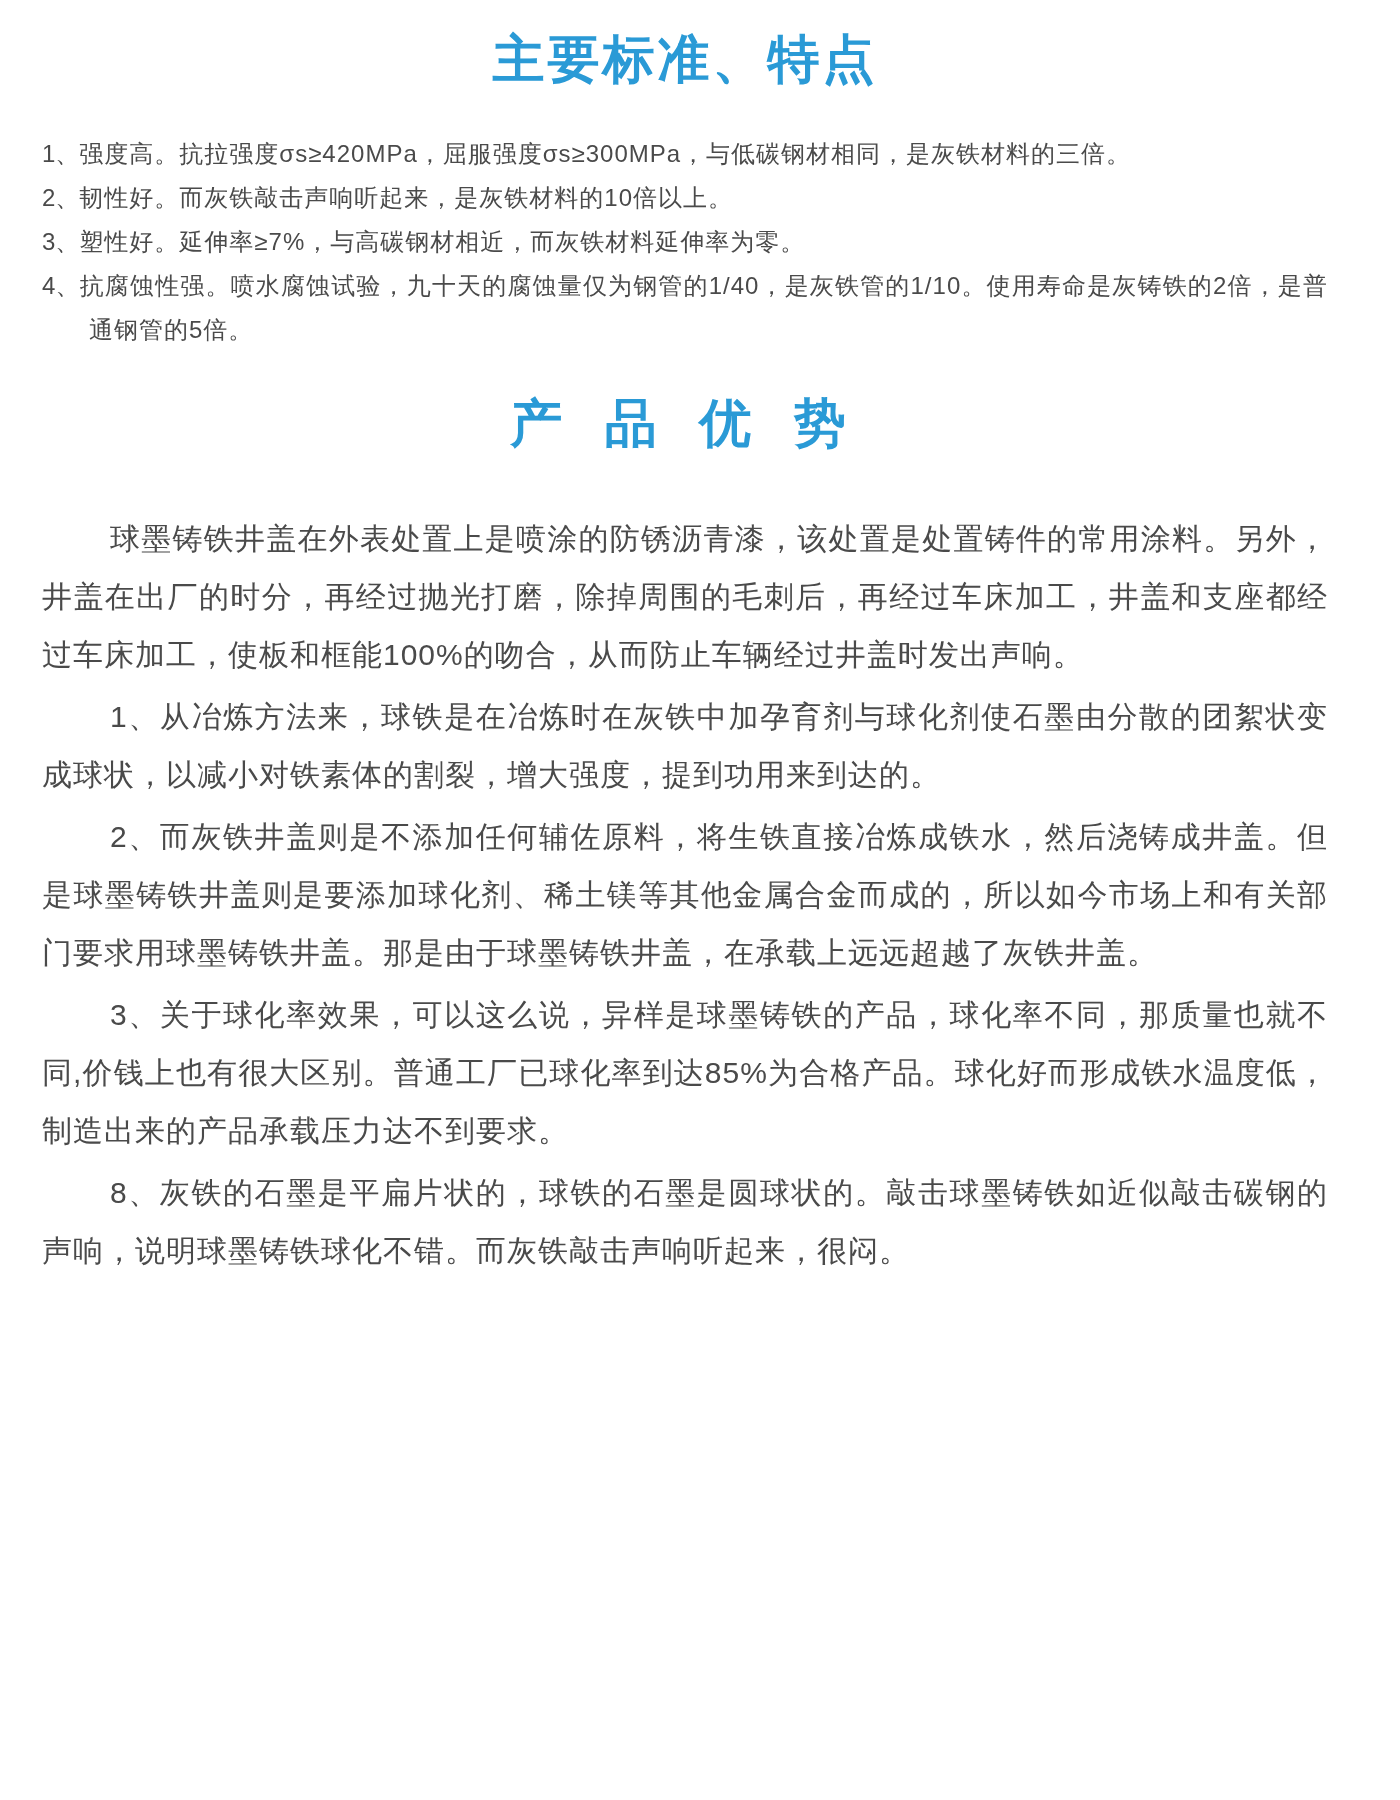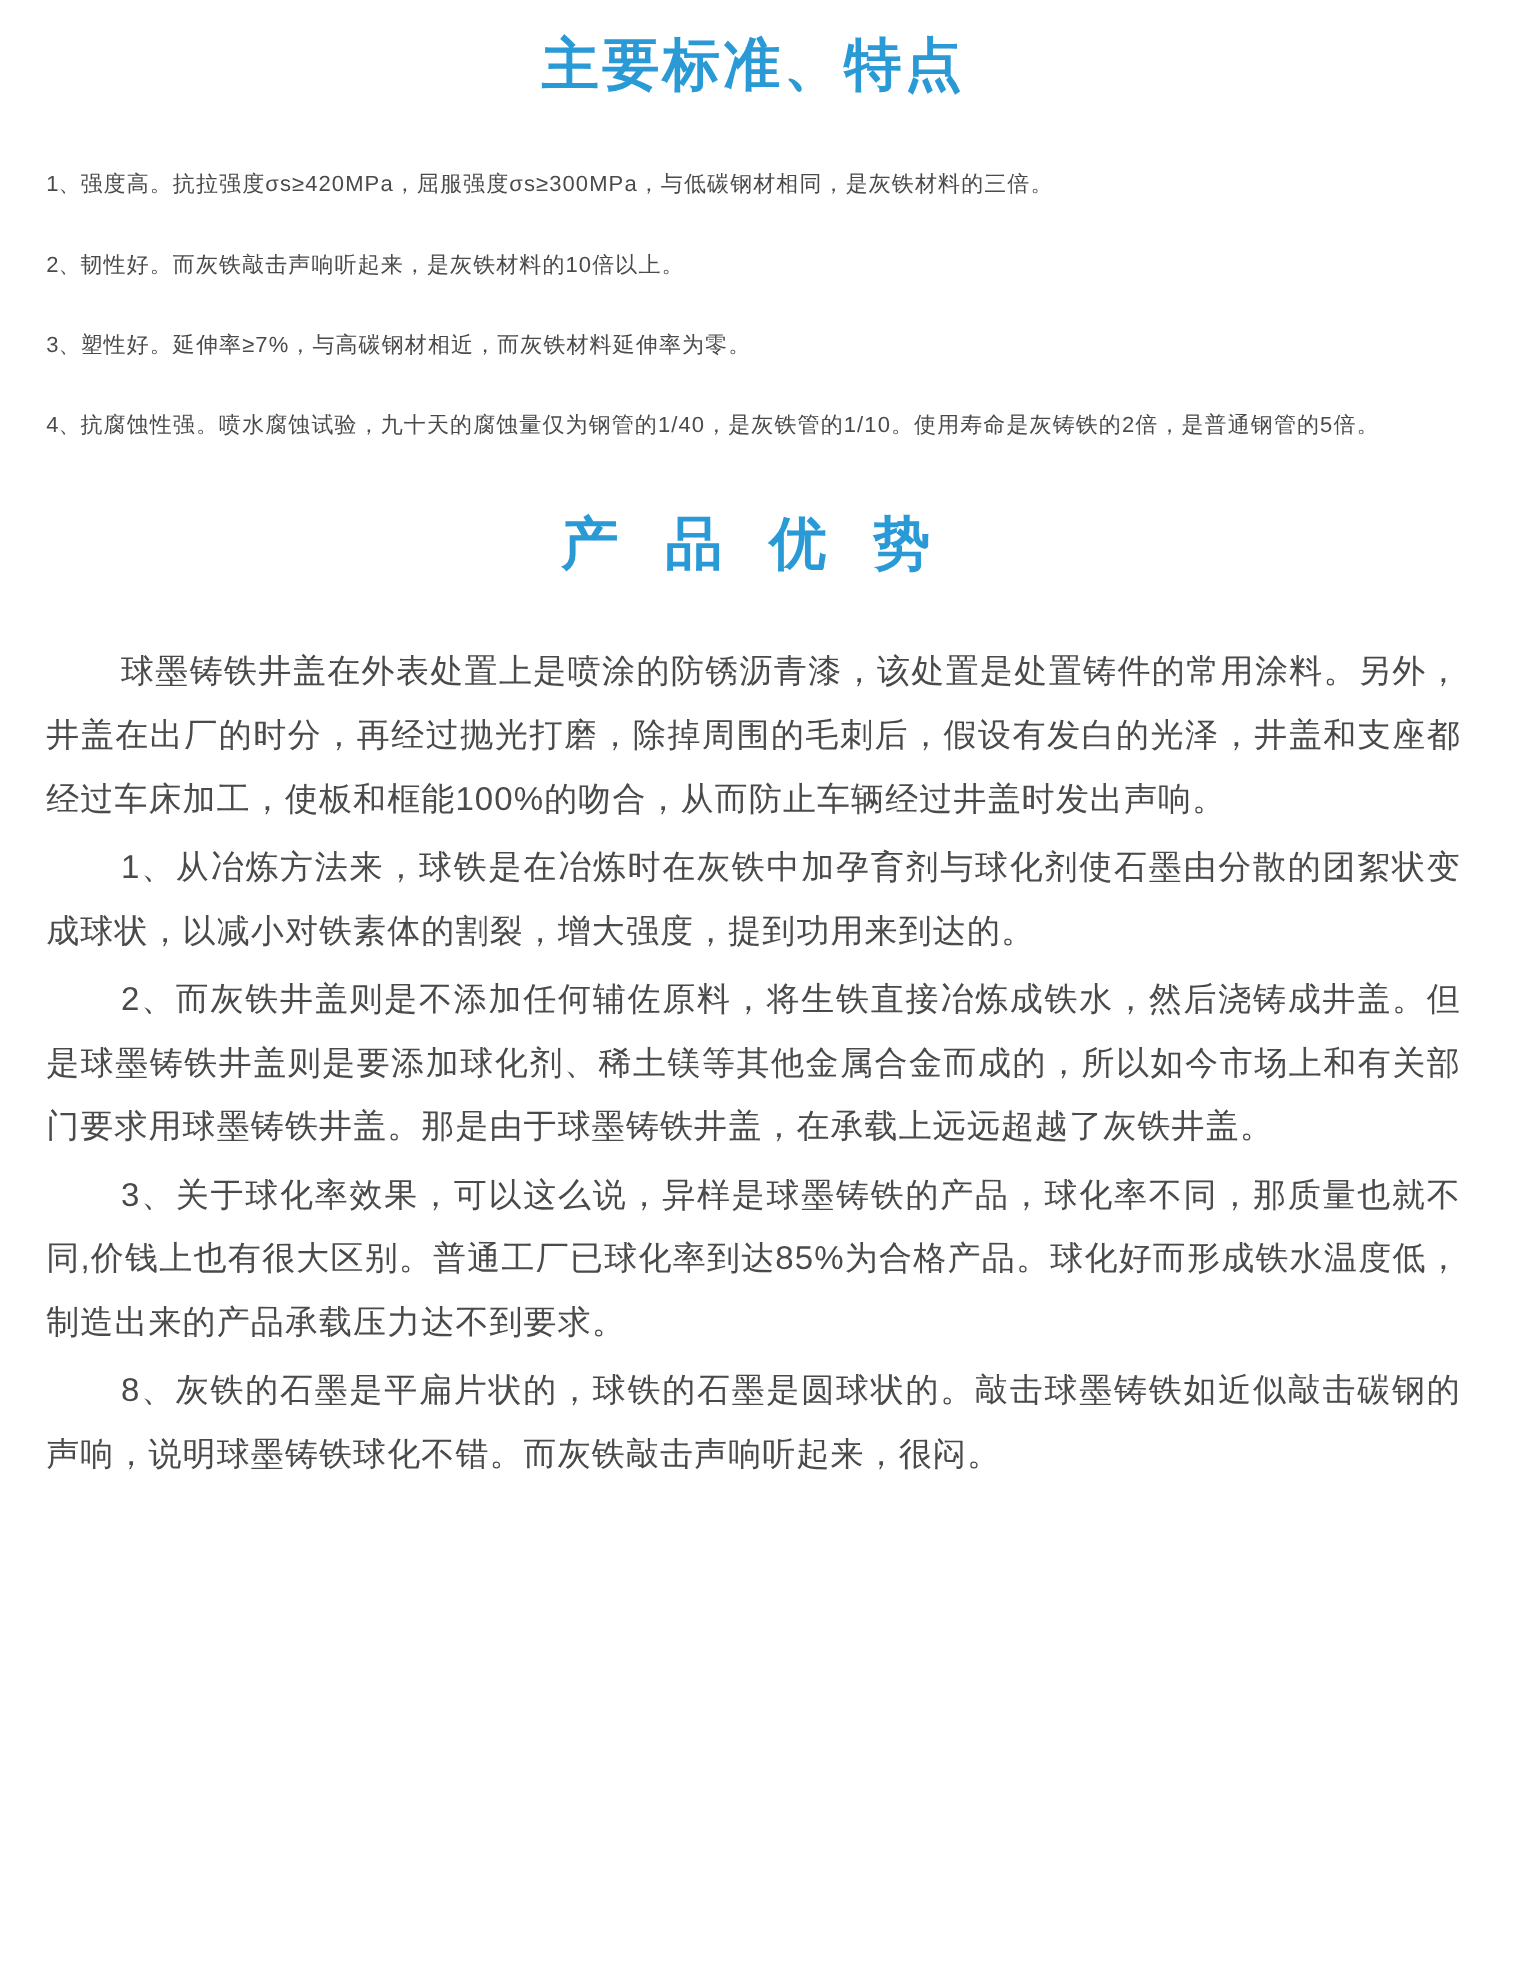--- a/index.html
+++ b/index.html
@@ -32,22 +32,22 @@
   }
   .title-adv {
     margin-top: 40px;
     margin-bottom: 56px;
     letter-spacing: 14px;
   }
   .features {
     margin-top: 42px;
   }
   .feature {
-    font-size: 20px;
-    line-height: 73px;
+    font-size: 24px;
+    line-height: 44px;
     letter-spacing: 1px;
     padding-left: 47px;
     text-indent: -47px;
     text-align: justify;
   }
   .feature .num {
     letter-spacing: 0;
   }
   .advantages .para {
     font-size: 30px;
@@ -68,20 +68,20 @@
   <div class="features">
     <div class="feature"><span class="num">1、</span><span>强度高。抗拉强度σs≥420MPa，屈服强度σs≥300MPa，与低碳钢材相同，是灰铁材料的三倍。</span></div>
     <div class="feature"><span class="num">2、</span><span>韧性好。而灰铁敲击声响听起来，是灰铁材料的10倍以上。</span></div>
     <div class="feature"><span class="num">3、</span><span>塑性好。延伸率≥7%，与高碳钢材相近，而灰铁材料延伸率为零。</span></div>
     <div class="feature"><span class="num">4、</span><span>抗腐蚀性强。喷水腐蚀试验，九十天的腐蚀量仅为钢管的1/40，是灰铁管的1/10。使用寿命是灰铸铁的2倍，是普通钢管的5倍。</span></div>
   </div>
 
   <h1 class="section-title title-adv">产 品 优 势</h1>
 
   <div class="advantages">
-    <p class="para">球墨铸铁井盖在外表处置上是喷涂的防锈沥青漆，该处置是处置铸件的常用涂料。另外，井盖在出厂的时分，再经过抛光打磨，除掉周围的毛刺后，假设有发白的光泽，井盖和支座都经过车床加工，使板和框能100%的吻合，从而防止车辆经过井盖时发出声响。</p>
+    <p class="para">球墨铸铁井盖在外表处置上是喷涂的防锈沥青漆，该处置是处置铸件的常用涂料。另外，井盖在出厂的时分，再经过抛光打磨，除掉周围的毛刺后，再经过车床加工，井盖和支座都经过车床加工，使板和框能100%的吻合，从而防止车辆经过井盖时发出声响。</p>
     <p class="para">1、从冶炼方法来，球铁是在冶炼时在灰铁中加孕育剂与球化剂使石墨由分散的团絮状变成球状，以减小对铁素体的割裂，增大强度，提到功用来到达的。</p>
     <p class="para">2、而灰铁井盖则是不添加任何辅佐原料，将生铁直接冶炼成铁水，然后浇铸成井盖。但是球墨铸铁井盖则是要添加球化剂、稀土镁等其他金属合金而成的，所以如今市场上和有关部门要求用球墨铸铁井盖。那是由于球墨铸铁井盖，在承载上远远超越了灰铁井盖。</p>
     <p class="para">3、关于球化率效果，可以这么说，异样是球墨铸铁的产品，球化率不同，那质量也就不同,价钱上也有很大区别。普通工厂已球化率到达85%为合格产品。球化好而形成铁水温度低，制造出来的产品承载压力达不到要求。</p>
     <p class="para">8、灰铁的石墨是平扁片状的，球铁的石墨是圆球状的。敲击球墨铸铁如近似敲击碳钢的声响，说明球墨铸铁球化不错。而灰铁敲击声响听起来，很闷。</p>
   </div>
 
 </div>
 
 </body></html>

